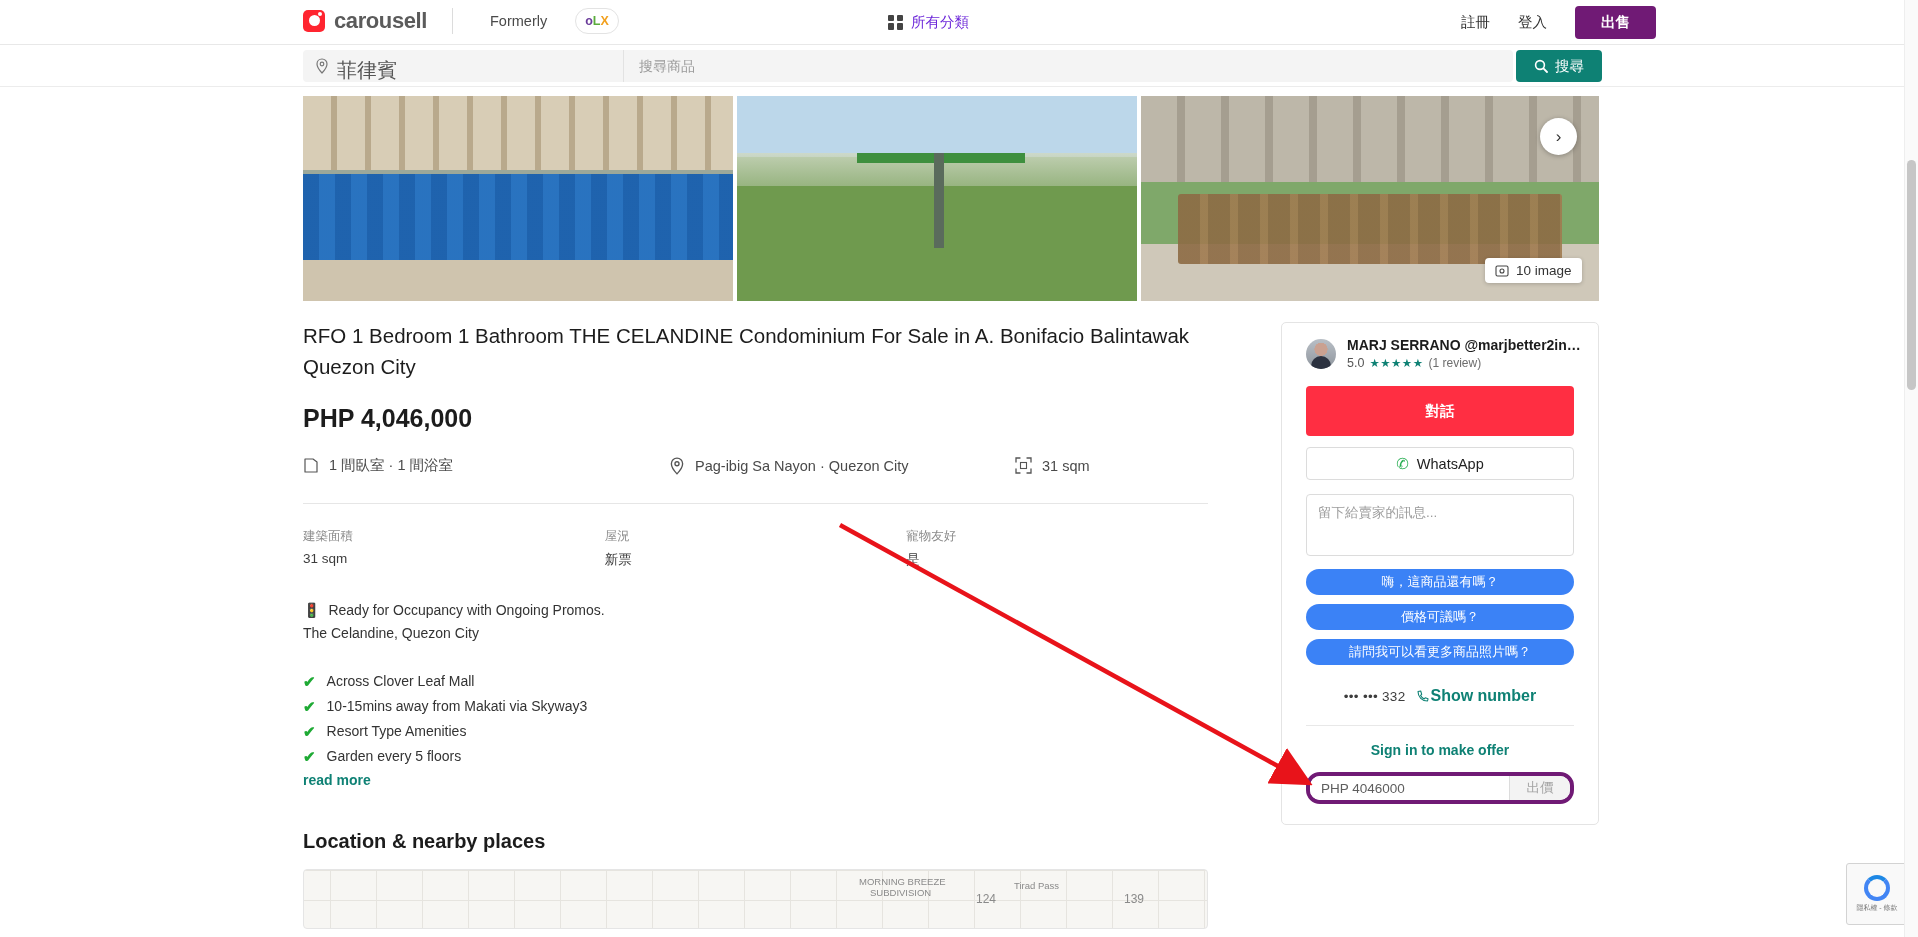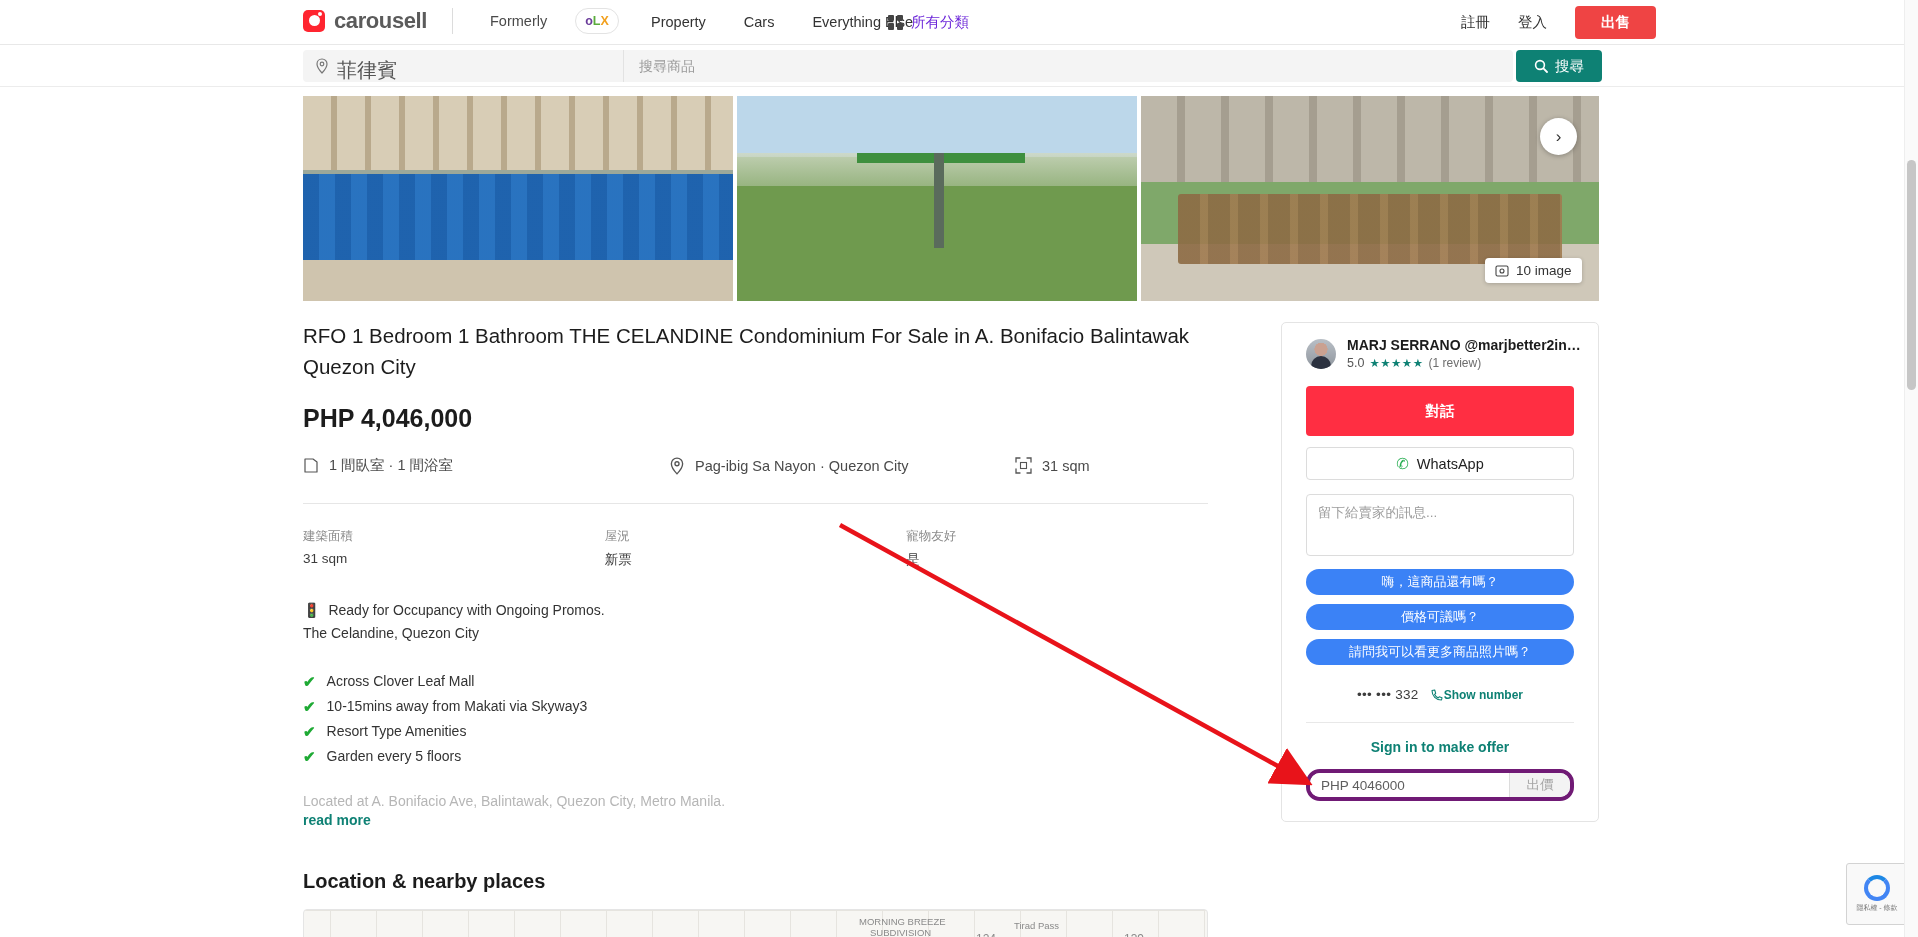--- a/index.html
+++ b/index.html
@@ -47,21 +47,21 @@
   .nav a {
     font-size:14.5px; color:#333; text-decoration:none; padding:0 19px; line-height:45px;
   }
   .allcat { position:absolute; left:888px; top:0; height:45px; display:flex;align-items:center;gap:8px;}
   .grid-ic{ width:15px;height:15px; display:grid;grid-template-columns:1fr 1fr;grid-template-rows:1fr 1fr;gap:2.5px;}
   .grid-ic i{background:#444;border-radius:1px;display:block;}
   .allcat span{font-size:14.5px;color:#6d28d9;}
   .hdr-right{ position:absolute; right:0; top:0; height:45px; display:flex;align-items:center; gap:0; padding-right:262px;}
   .hdr-link{ font-size:14.5px;color:#333;text-decoration:none;padding:0 14px;}
   .sell-btn{
-    margin-left:14px; background:#ef4444;color:#fff;border:none;border-radius:4px;
+    margin-left:14px; background:#701a75;color:#fff;border:none;border-radius:4px;
     font-size:14.5px;font-weight:700;padding:7px 26px;cursor:pointer;
     font-family:"Liberation Sans",sans-serif;
   }
 
   
   .searchbar{
     position:absolute;top:45px;left:0;width:1918px;height:42px;background:#fff;
     border-bottom:1px solid #ececec; z-index:29;
   }
   .sb-inner{position:relative;width:100%;height:42px;}
@@ -210,21 +210,21 @@
   }
   .msg-box::placeholder{color:#9c9c9c;}
   .chip{
     margin-top:9px;width:100%;background:#3b82f6;color:#fff;border:none;border-radius:16px;height:26px;
     font-size:13px;cursor:pointer;font-family:"Liberation Sans",sans-serif;
   }
   .phone-row{
     margin-top:22px;display:flex;align-items:center;justify-content:center;gap:11px;
   }
   .phone-masked{font-size:13.5px;color:#3d3d3d;letter-spacing:.3px;}
-  .show-num{display:flex;align-items:center;color:#0e8174;font-size:12px;font-weight:700;cursor:pointer;justify-content:center;}
+  .show-num{display:flex;align-items:center;color:#0e8174;font-size:16px;font-weight:700;cursor:pointer;justify-content:center;}
   .hr2{margin-top:20px;height:1px;background:#e8e8e8;}
   .signin{margin-top:16px;text-align:center;font-size:14px;color:#0e8174;font-weight:700;cursor:pointer;}
   .offer-row{
     margin-top:14px;display:flex;border:4px solid #701a75;border-radius:14px;overflow:hidden;height:32px;
   }
   .offer-input{
     flex:1;border:none;outline:none;padding:0 11px;font-size:13.5px;color:#5e5e5e;
     font-family:"Liberation Sans",sans-serif;background:#fff;
   }
   .offer-btn{
@@ -261,25 +261,20 @@
         <div class="logo-text">carousell</div>
       </div>
       <div class="logo-div"></div>
       <div class="formerly">Formerly</div>
       <div class="olx-badge">
         <span class="olx-o">o</span>
           <span class="olx-l">L</span>
           <span class="olx-x">X</span>
       </div>
 
-      <div class="nav">
-        <a href="#">Property</a>
-        <a href="#">Cars</a>
-        <a href="#">Everything Else</a>
-      </div>
 
       <div class="allcat">
         <span class="grid-ic">
             <i></i>
             <i></i>
             <i></i>
             <i></i>
           </span>
         <span>所有分類</span>
       </div>
@@ -392,21 +387,20 @@
       <div class="bullet">
         <span class="check">✔</span>
         <span>Resort Type Amenities</span>
       </div>
       <div class="bullet">
         <span class="check">✔</span>
         <span>Garden every 5 floors</span>
       </div>
     </div>
 
-    <div class="fade-line">Located at A. Bonifacio Ave, Balintawak, Quezon City, Metro Manila.</div>
     <div class="read-more">read more</div>
 
     <div class="sec-title">Location &amp; nearby places</div>
     <div class="mapbox">
       <div class="mapgrid"></div>
       <div class="maplbl" style="left:555px;top:6px;">MORNING BREEZE</div>
       <div class="maplbl" style="left:566px;top:17px;">SUBDIVISION</div>
       <div class="maplbl" style="left:672px;top:22px;font-size:12px;">124</div>
       <div class="maplbl" style="left:710px;top:10px;">Tirad Pass</div>
       <div class="maplbl" style="left:820px;top:22px;font-size:12px;">139</div>

